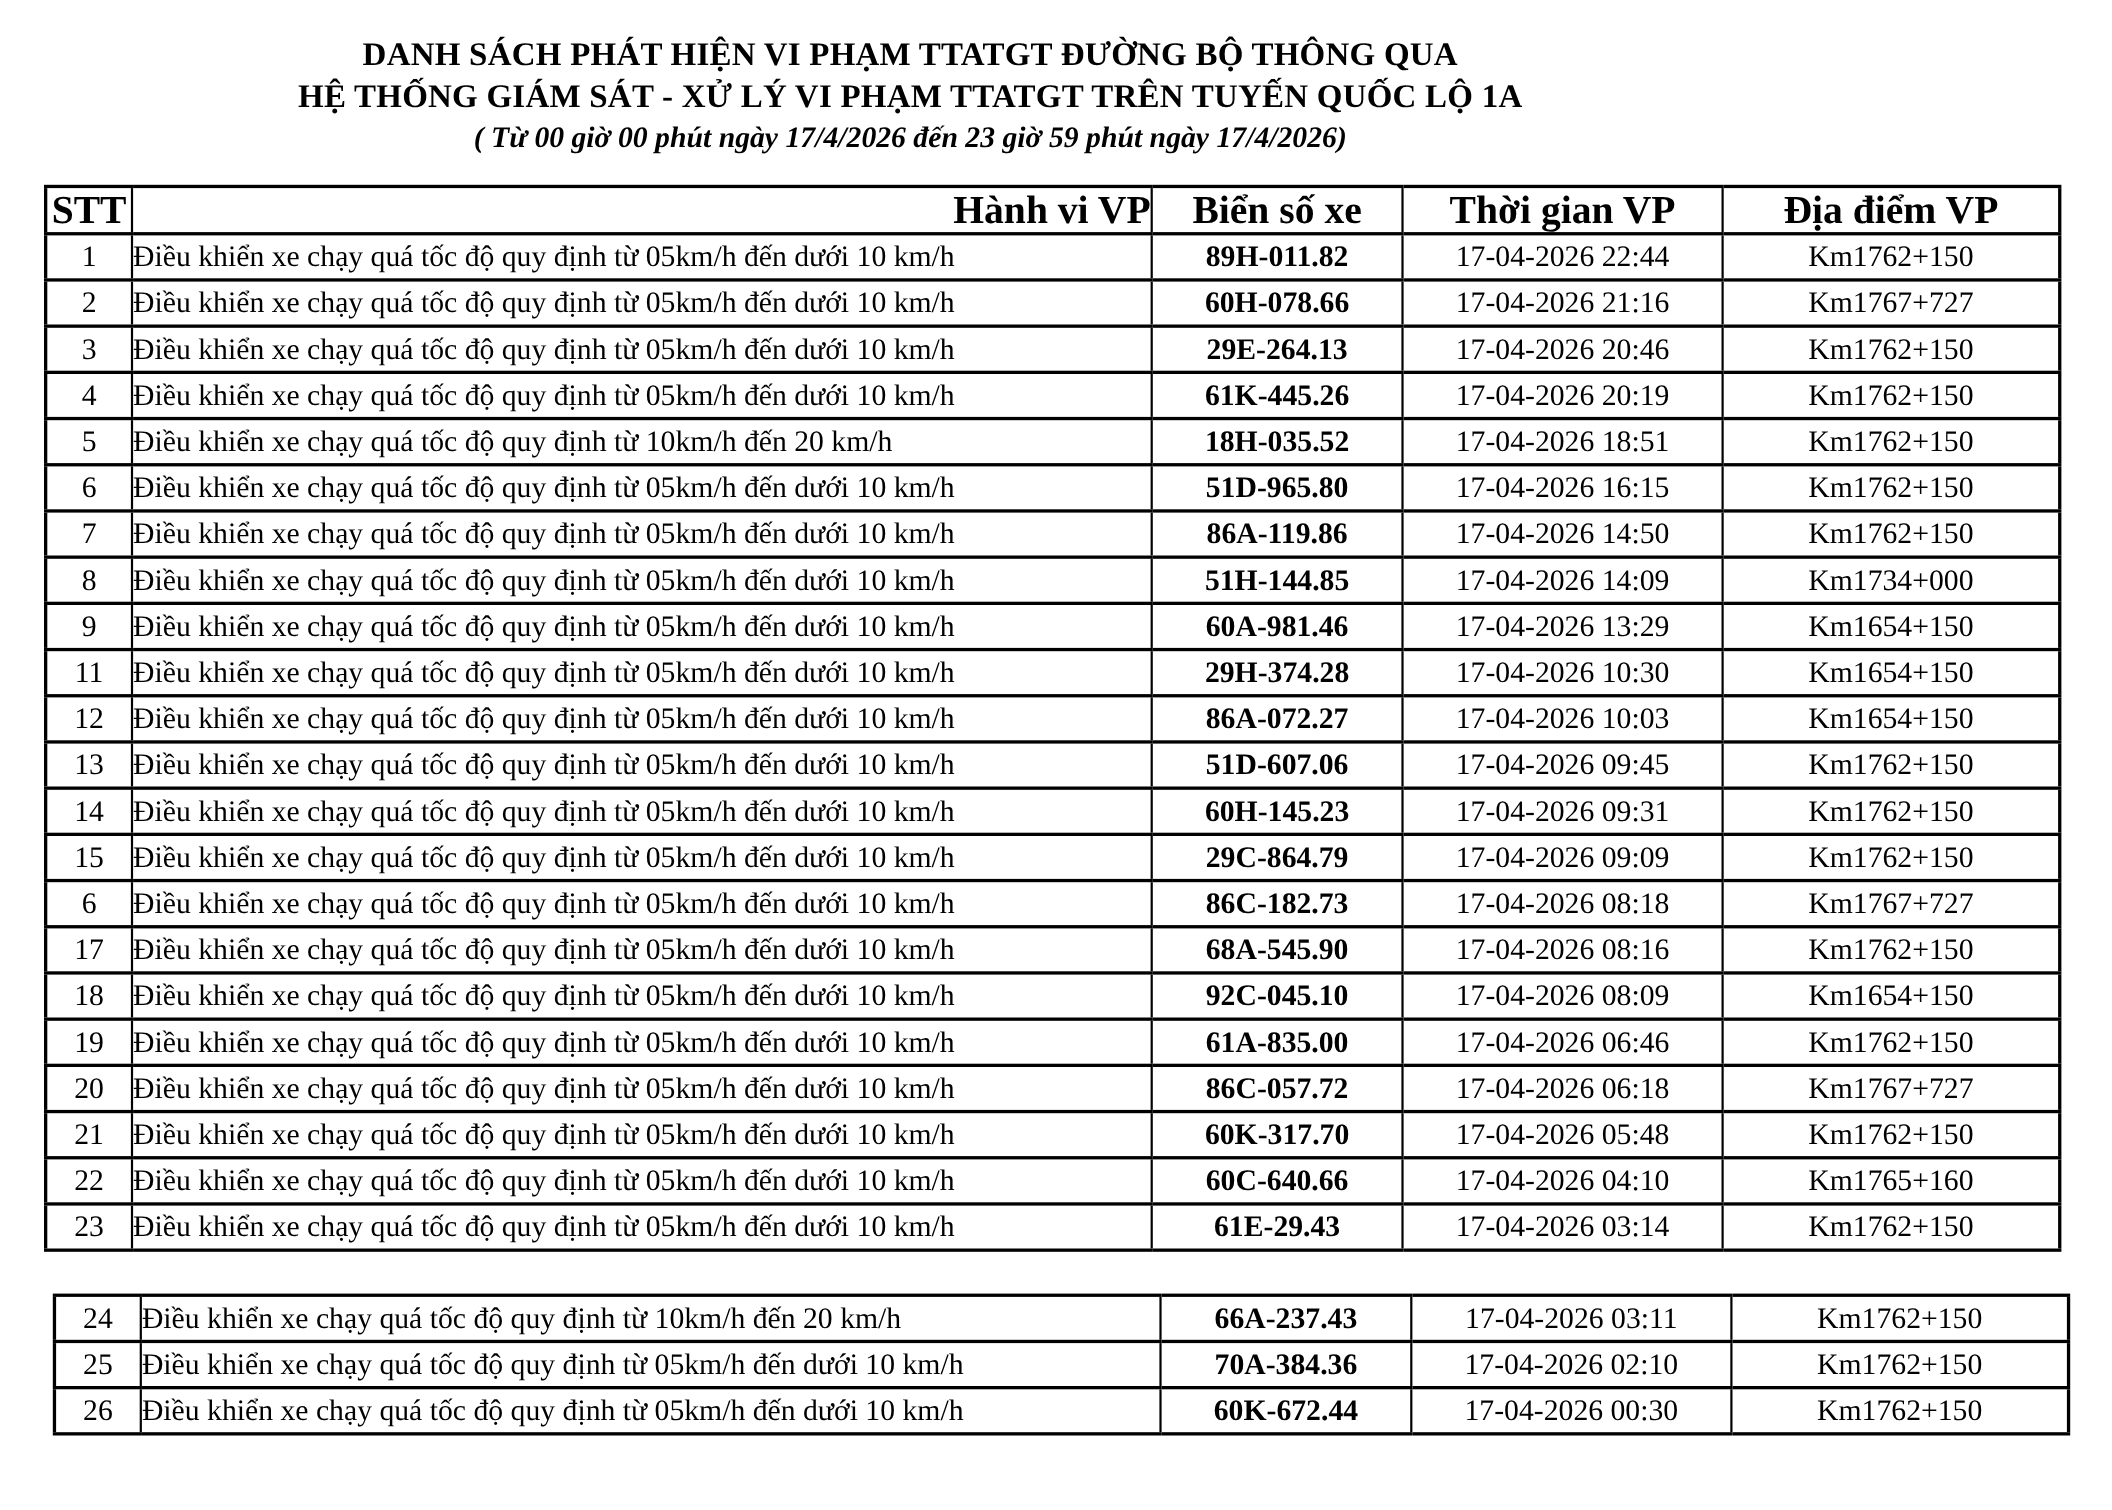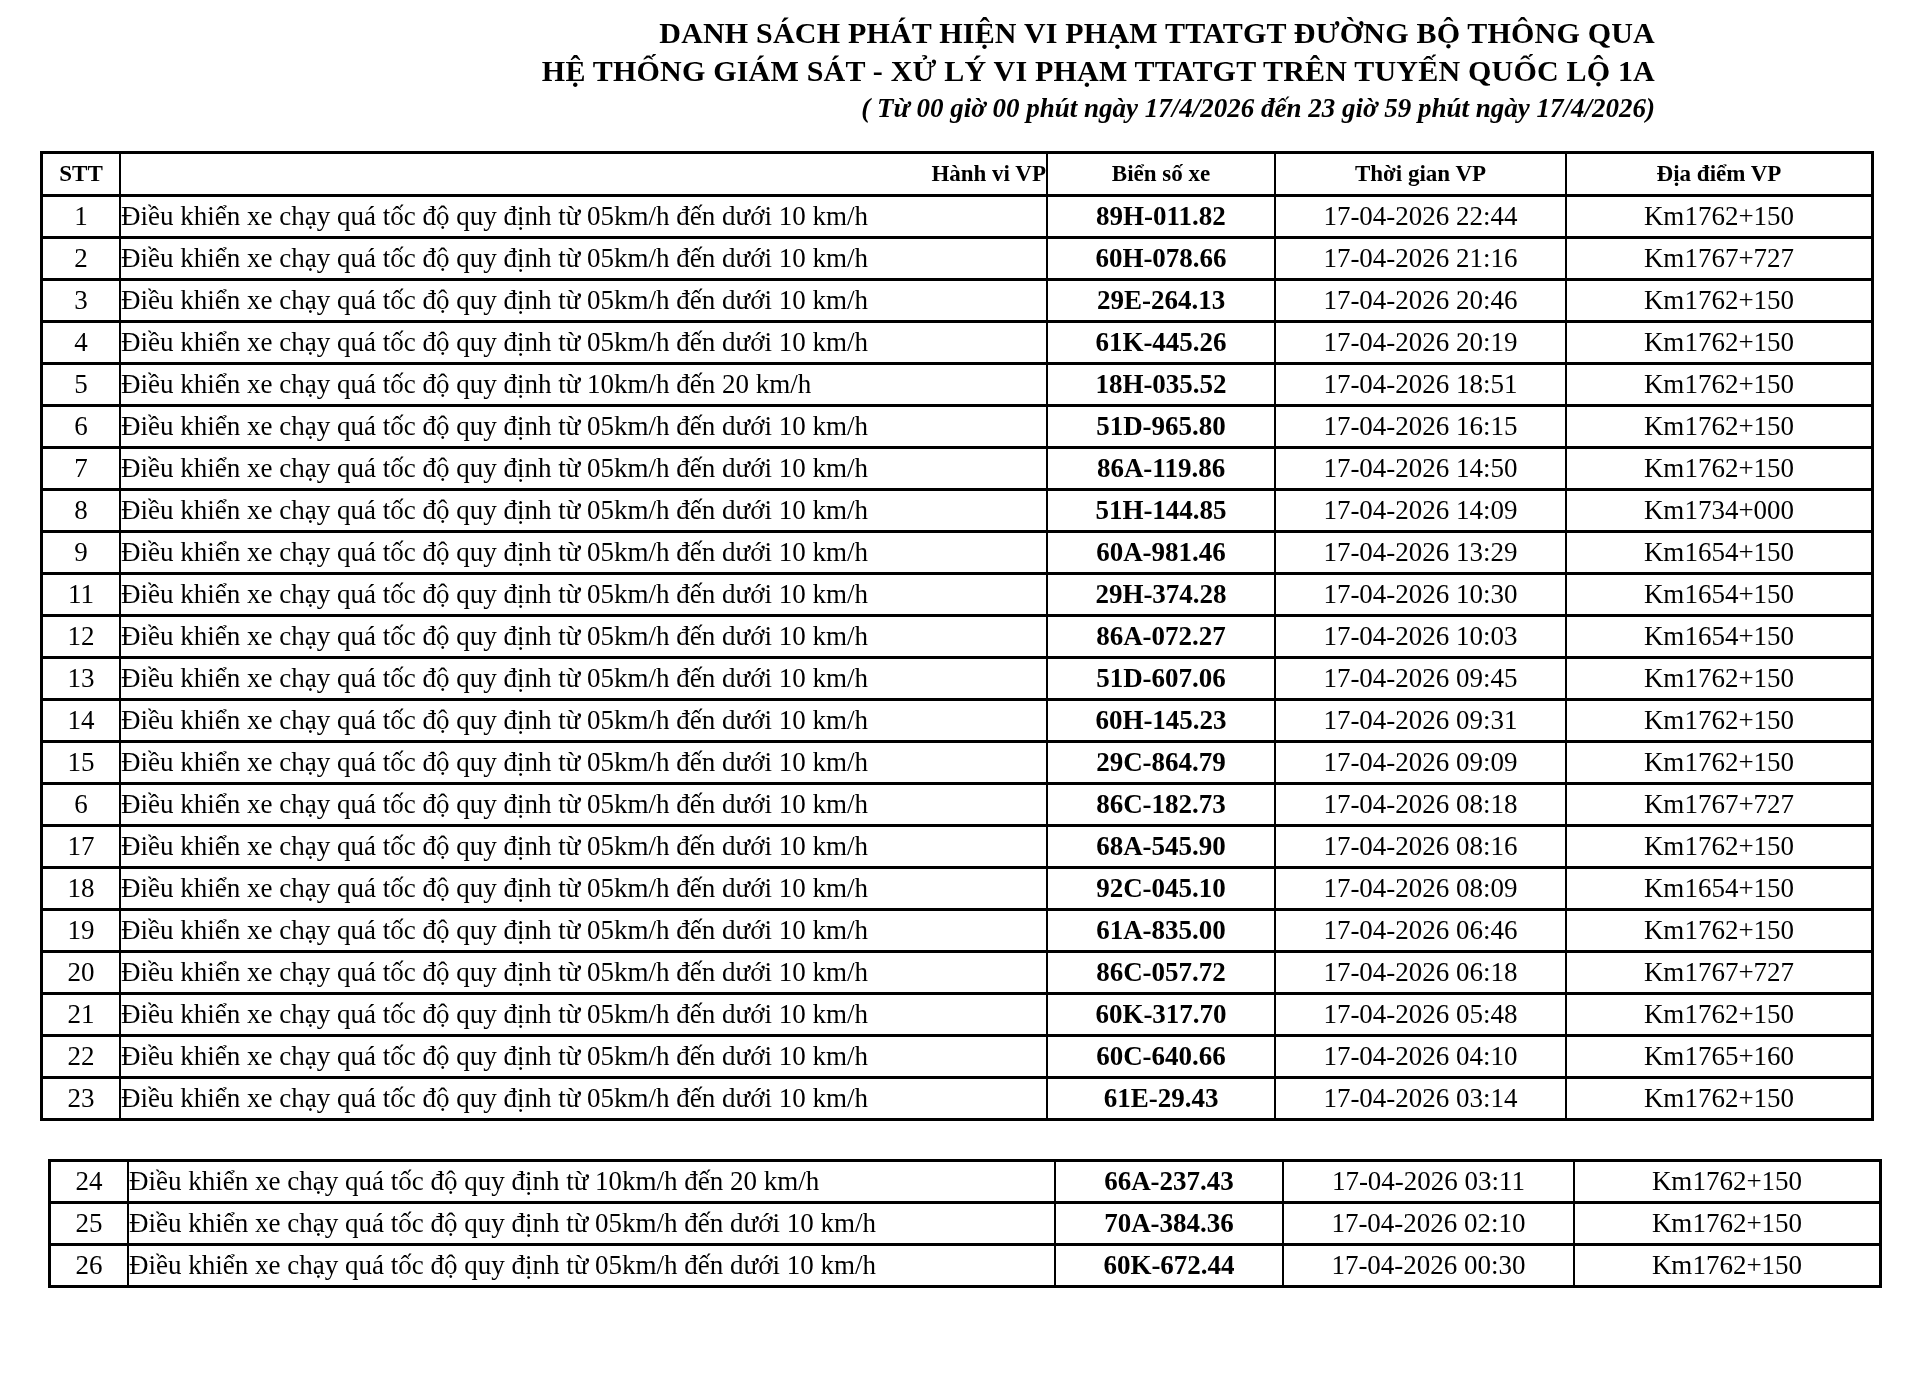--- a/index.html
+++ b/index.html
@@ -12,22 +12,22 @@
     width: 1920px;
     height: 1373px;
     background: #ffffff;
     color: #000000;
     font-family: "Liberation Serif", "DejaVu Serif", serif;
     overflow: hidden;
   }
   .title-block {
     width: 1655px;
     margin: 0 auto 0 0;
-    padding-top: 14px;
-    text-align: right;
+    padding-top: 31px;
+    text-align: center;
   }
   .title-line {
     font-size: 30px;
     font-weight: bold;
     line-height: 38px;
     letter-spacing: 0.2px;
   }
   .subtitle-line {
     font-size: 27px;
     font-weight: bold;
@@ -54,21 +54,21 @@
   }
   table.vtable { border: 3px solid #000; }
   th.col-stt, td.col-stt { width: 76px; text-align: center; }
   th.col-act, td.col-act { width: 925px; text-align: left; }
   td.col-act { padding-left: 8px; }
   th.col-act { text-align: right; }
   th.col-plate, td.col-plate { width: 226px; text-align: center; }
   th.col-time, td.col-time { width: 289px; text-align: center; }
   th.col-loc, td.col-loc { width: 304px; text-align: center; }
   table.vtable th {
-    font-size: 23px;
+    font-size: 36px;
     font-weight: bold;
     height: 40px;
     line-height: 40px;
   }
   table.vtable td {
     font-size: 27px;
     height: 39px;
     line-height: 39px;
   }
   td.col-plate { font-weight: bold; }

